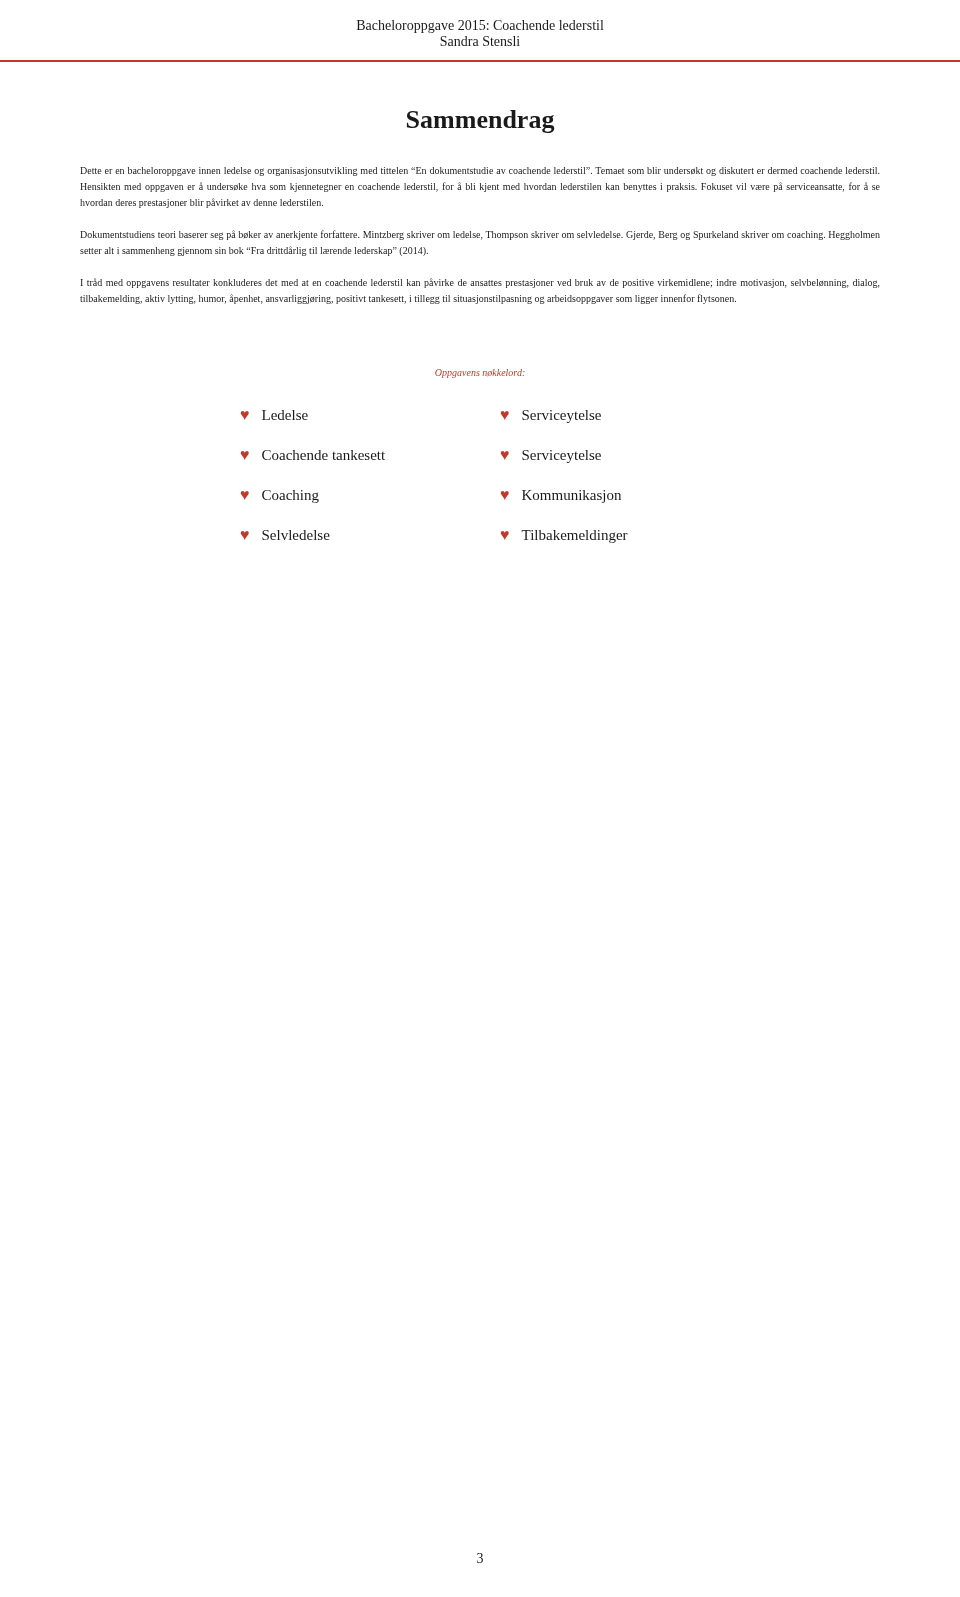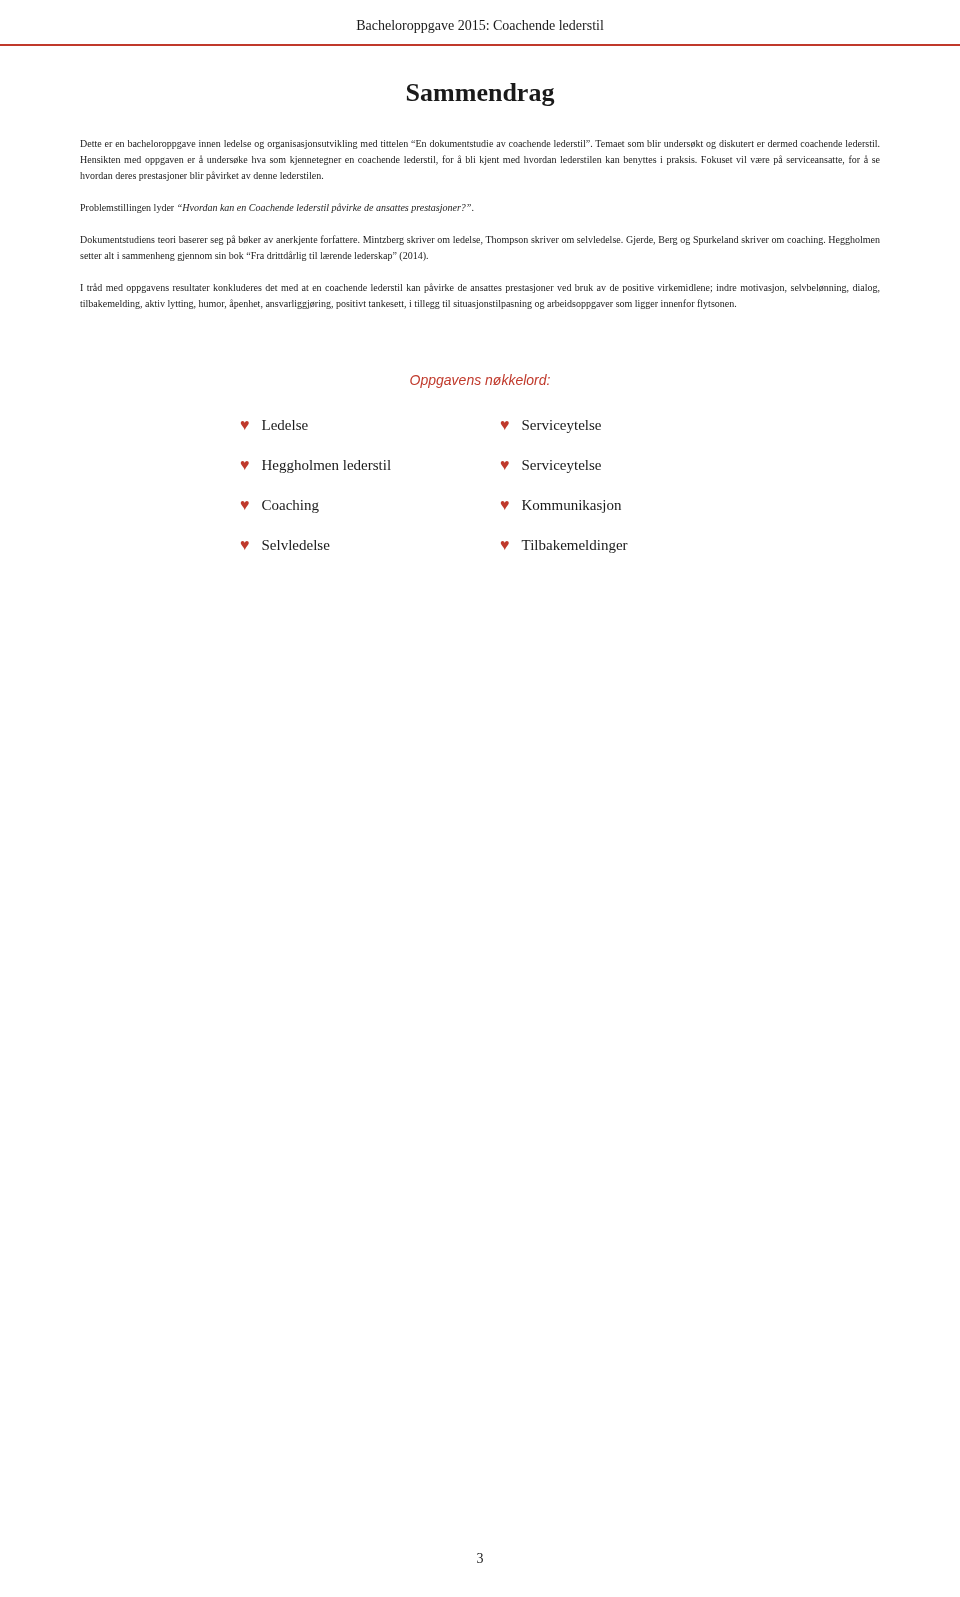--- a/index.html
+++ b/index.html
@@ -21,21 +21,21 @@
       min-height: 1597px;
       background: #ffffff;
       padding: 0;
       position: relative;
     }
 
     .header {
       text-align: center;
       padding: 18px 20px 10px 20px;
       border-bottom: 2px solid #c0392b;
-      margin-bottom: 0;
+      margin-bottom: 11px;
     }
 
     .header-title {
       font-size: 14px;
       color: #1a1a1a;
       font-family: "Times New Roman", Times, serif;
     }
 
     .header-subtitle {
       font-size: 14px;
@@ -65,24 +65,24 @@
       color: #1a1a1a;
     }
 
     .keywords-section {
       margin-top: 60px;
       text-align: center;
     }
 
     .keywords-label {
       color: #c0392b;
-      font-size: 14px;
+      font-size: 10px;
       font-style: italic;
       margin-bottom: 28px;
-      font-family: Liberation Sans, sans-serif;
+      font-family: Liberation Serif, serif;
     }
 
     .keywords-grid {
       display: grid;
       grid-template-columns: 1fr 1fr;
       max-width: 480px;
       margin: 0 auto;
       row-gap: 22px;
       column-gap: 40px;
       text-align: left;
@@ -117,46 +117,46 @@
       font-style: italic;
     }
   </style>
 </head>
 <body>
 
 <div class="page">
 
   <div class="header">
     <div class="header-title">Bacheloroppgave 2015: Coachende lederstil</div>
+    <div class="header-subtitle">Sandra Stensli</div>
   </div>
 
   <div class="content">
 
     <h1 class="section-title">Sammendrag</h1>
 
     <p class="body-text">Dette er en bacheloroppgave innen ledelse og organisasjonsutvikling med tittelen “En dokumentstudie av coachende lederstil”. Temaet som blir undersøkt og diskutert er dermed coachende lederstil. Hensikten med oppgaven er å undersøke hva som kjennetegner en coachende lederstil, for å bli kjent med hvordan lederstilen kan benyttes i praksis. Fokuset vil være på serviceansatte, for å se hvordan deres prestasjoner blir påvirket av denne lederstilen.</p>
-    <p class="body-text">Problemstillingen lyder <span class="italic">“Hvordan kan en Coachende lederstil påvirke de ansattes prestasjoner?”</span>.</p>
     <p class="body-text">Dokumentstudiens teori baserer seg på bøker av anerkjente forfattere. Mintzberg skriver om ledelse, Thompson skriver om selvledelse. Gjerde, Berg og Spurkeland skriver om coaching. Heggholmen setter alt i sammenheng gjennom sin bok “Fra drittdårlig til lærende lederskap” (2014).</p>
     <p class="body-text">I tråd med oppgavens resultater konkluderes det med at en coachende lederstil kan påvirke de ansattes prestasjoner ved bruk av de positive virkemidlene; indre motivasjon, selvbelønning, dialog, tilbakemelding, aktiv lytting, humor, åpenhet, ansvarliggjøring, positivt tankesett, i tillegg til situasjonstilpasning og arbeidsoppgaver som ligger innenfor flytsonen.</p>
 
     <div class="keywords-section">
       <div class="keywords-label">Oppgavens nøkkelord:</div>
       <div class="keywords-grid">
 
       <div class="keyword-item">
             <span class="heart-icon">♥</span>
             <span>Ledelse</span>
           </div>
           <div class="keyword-item">
             <span class="heart-icon">♥</span>
             <span>Serviceytelse</span>
           </div>
           <div class="keyword-item">
             <span class="heart-icon">♥</span>
-            <span>Heggholmen lederstil</span>
+            <span>Coachende tankesett</span>
           </div>
           <div class="keyword-item">
             <span class="heart-icon">♥</span>
             <span>Serviceytelse</span>
           </div>
           <div class="keyword-item">
             <span class="heart-icon">♥</span>
             <span>Coaching</span>
           </div>
           <div class="keyword-item">

